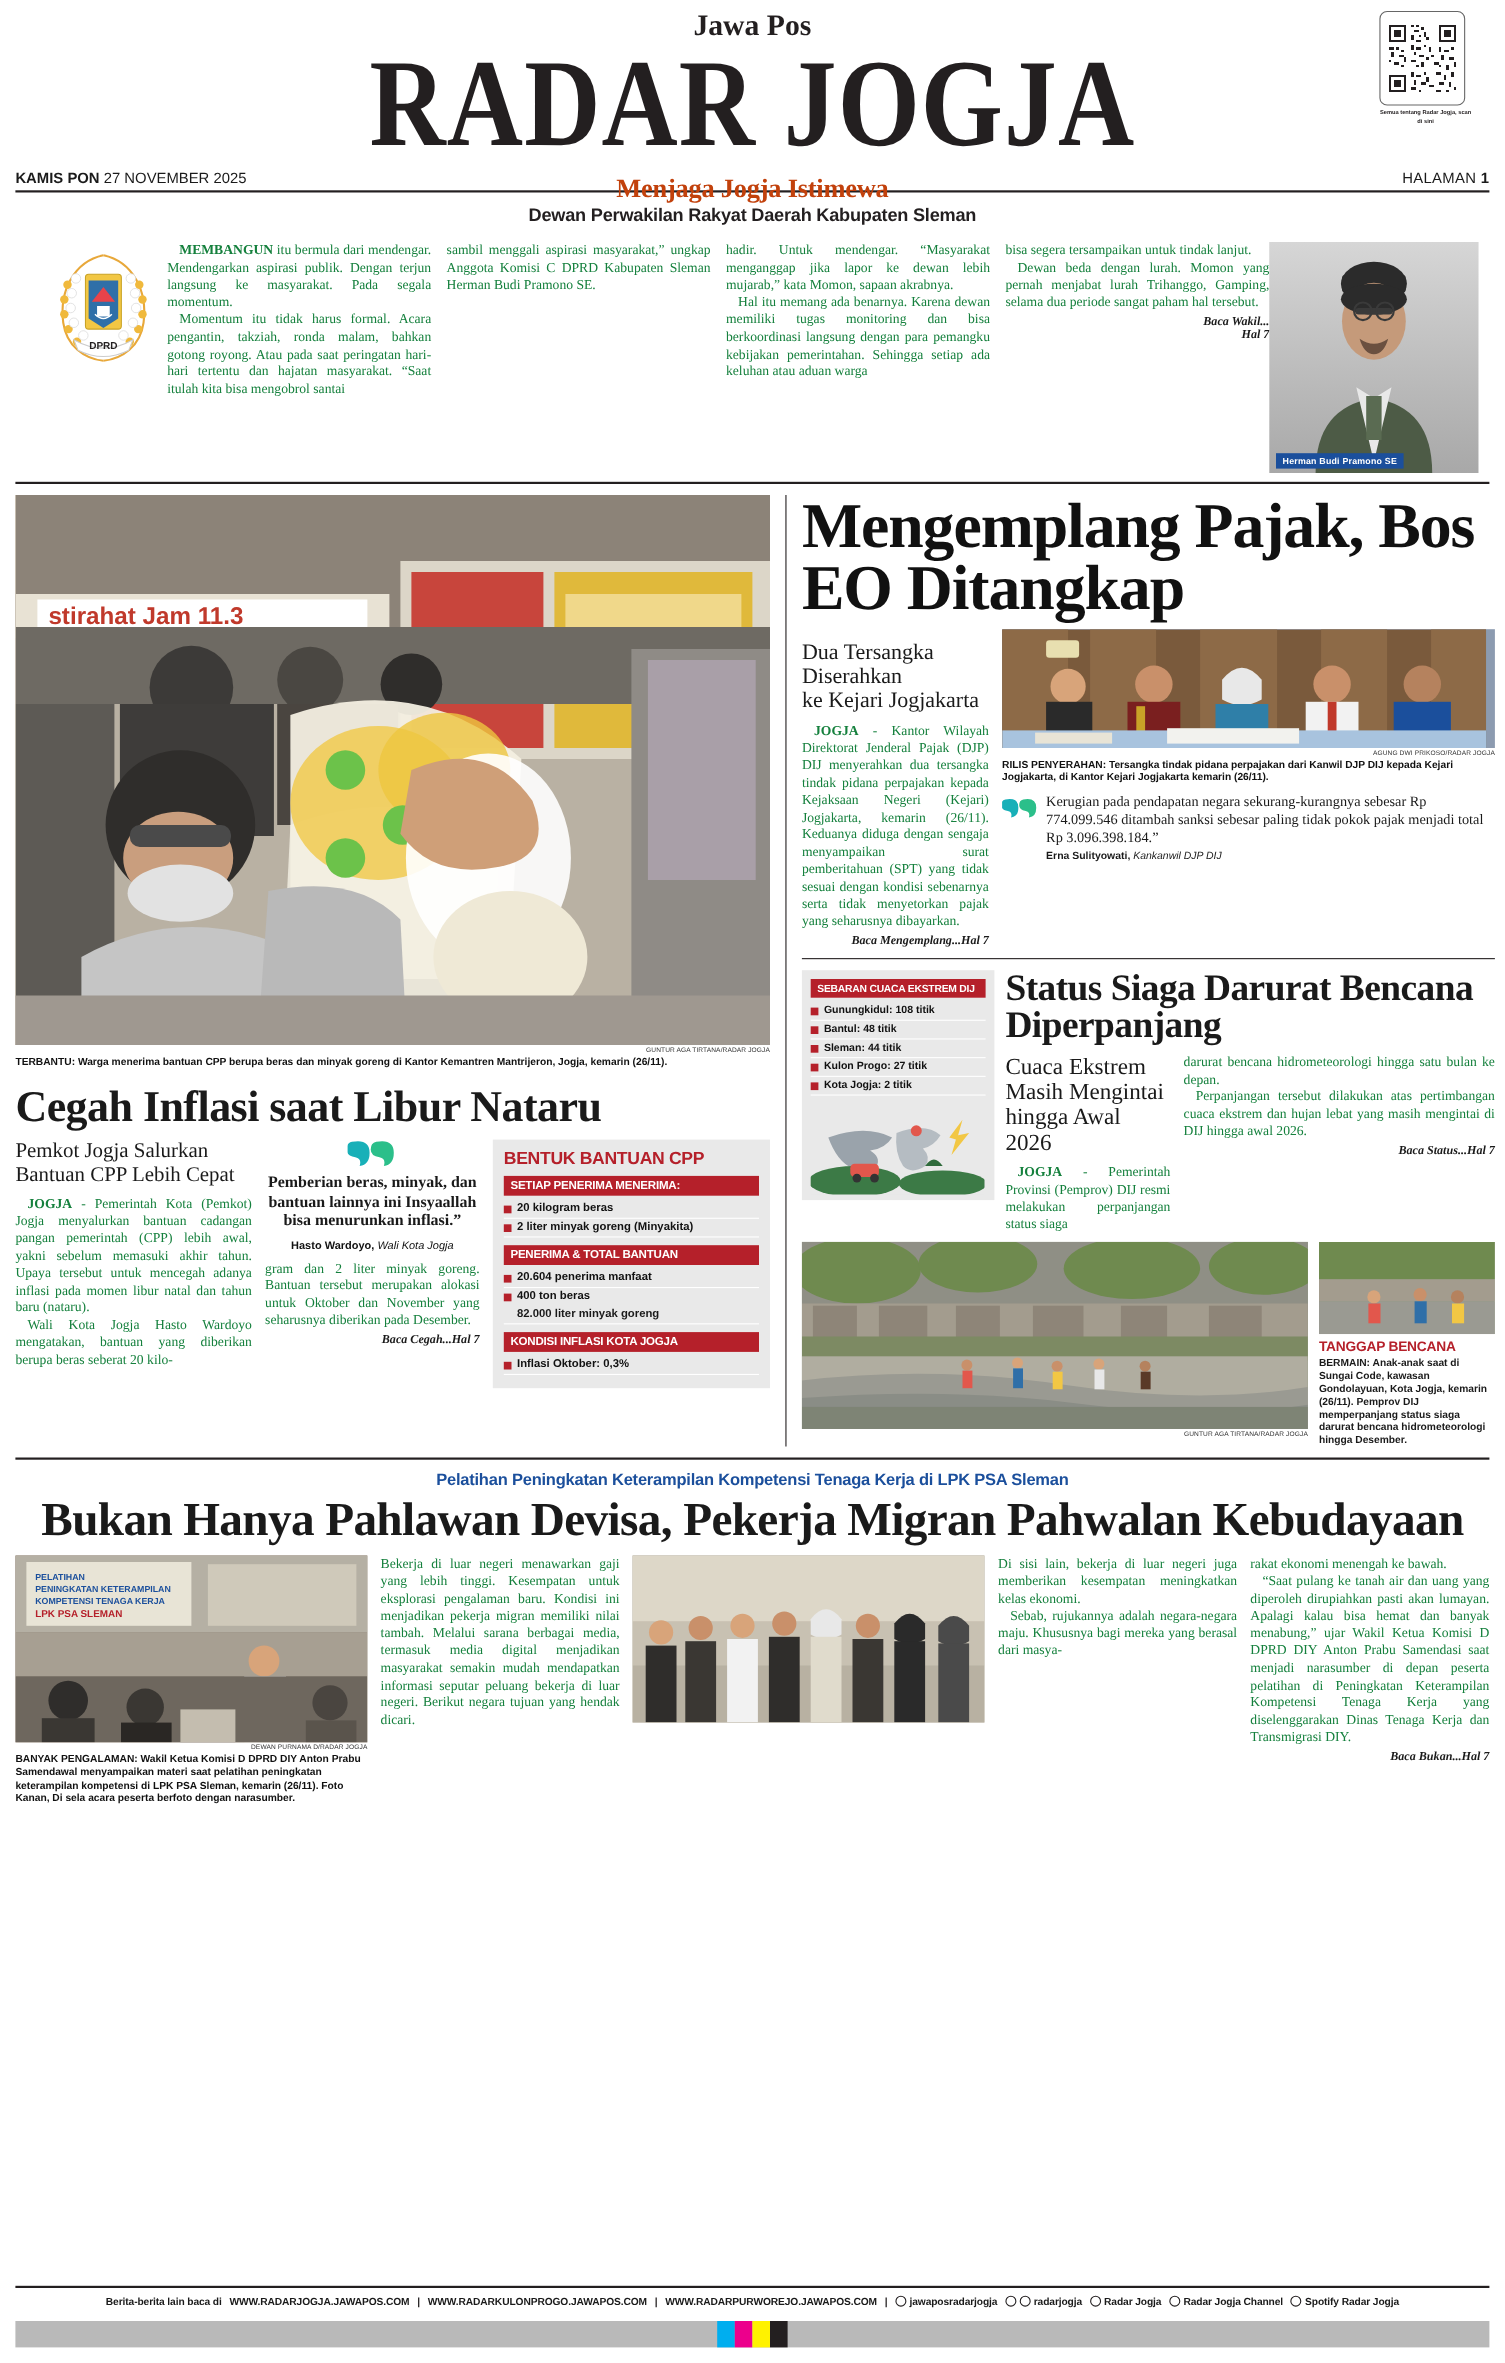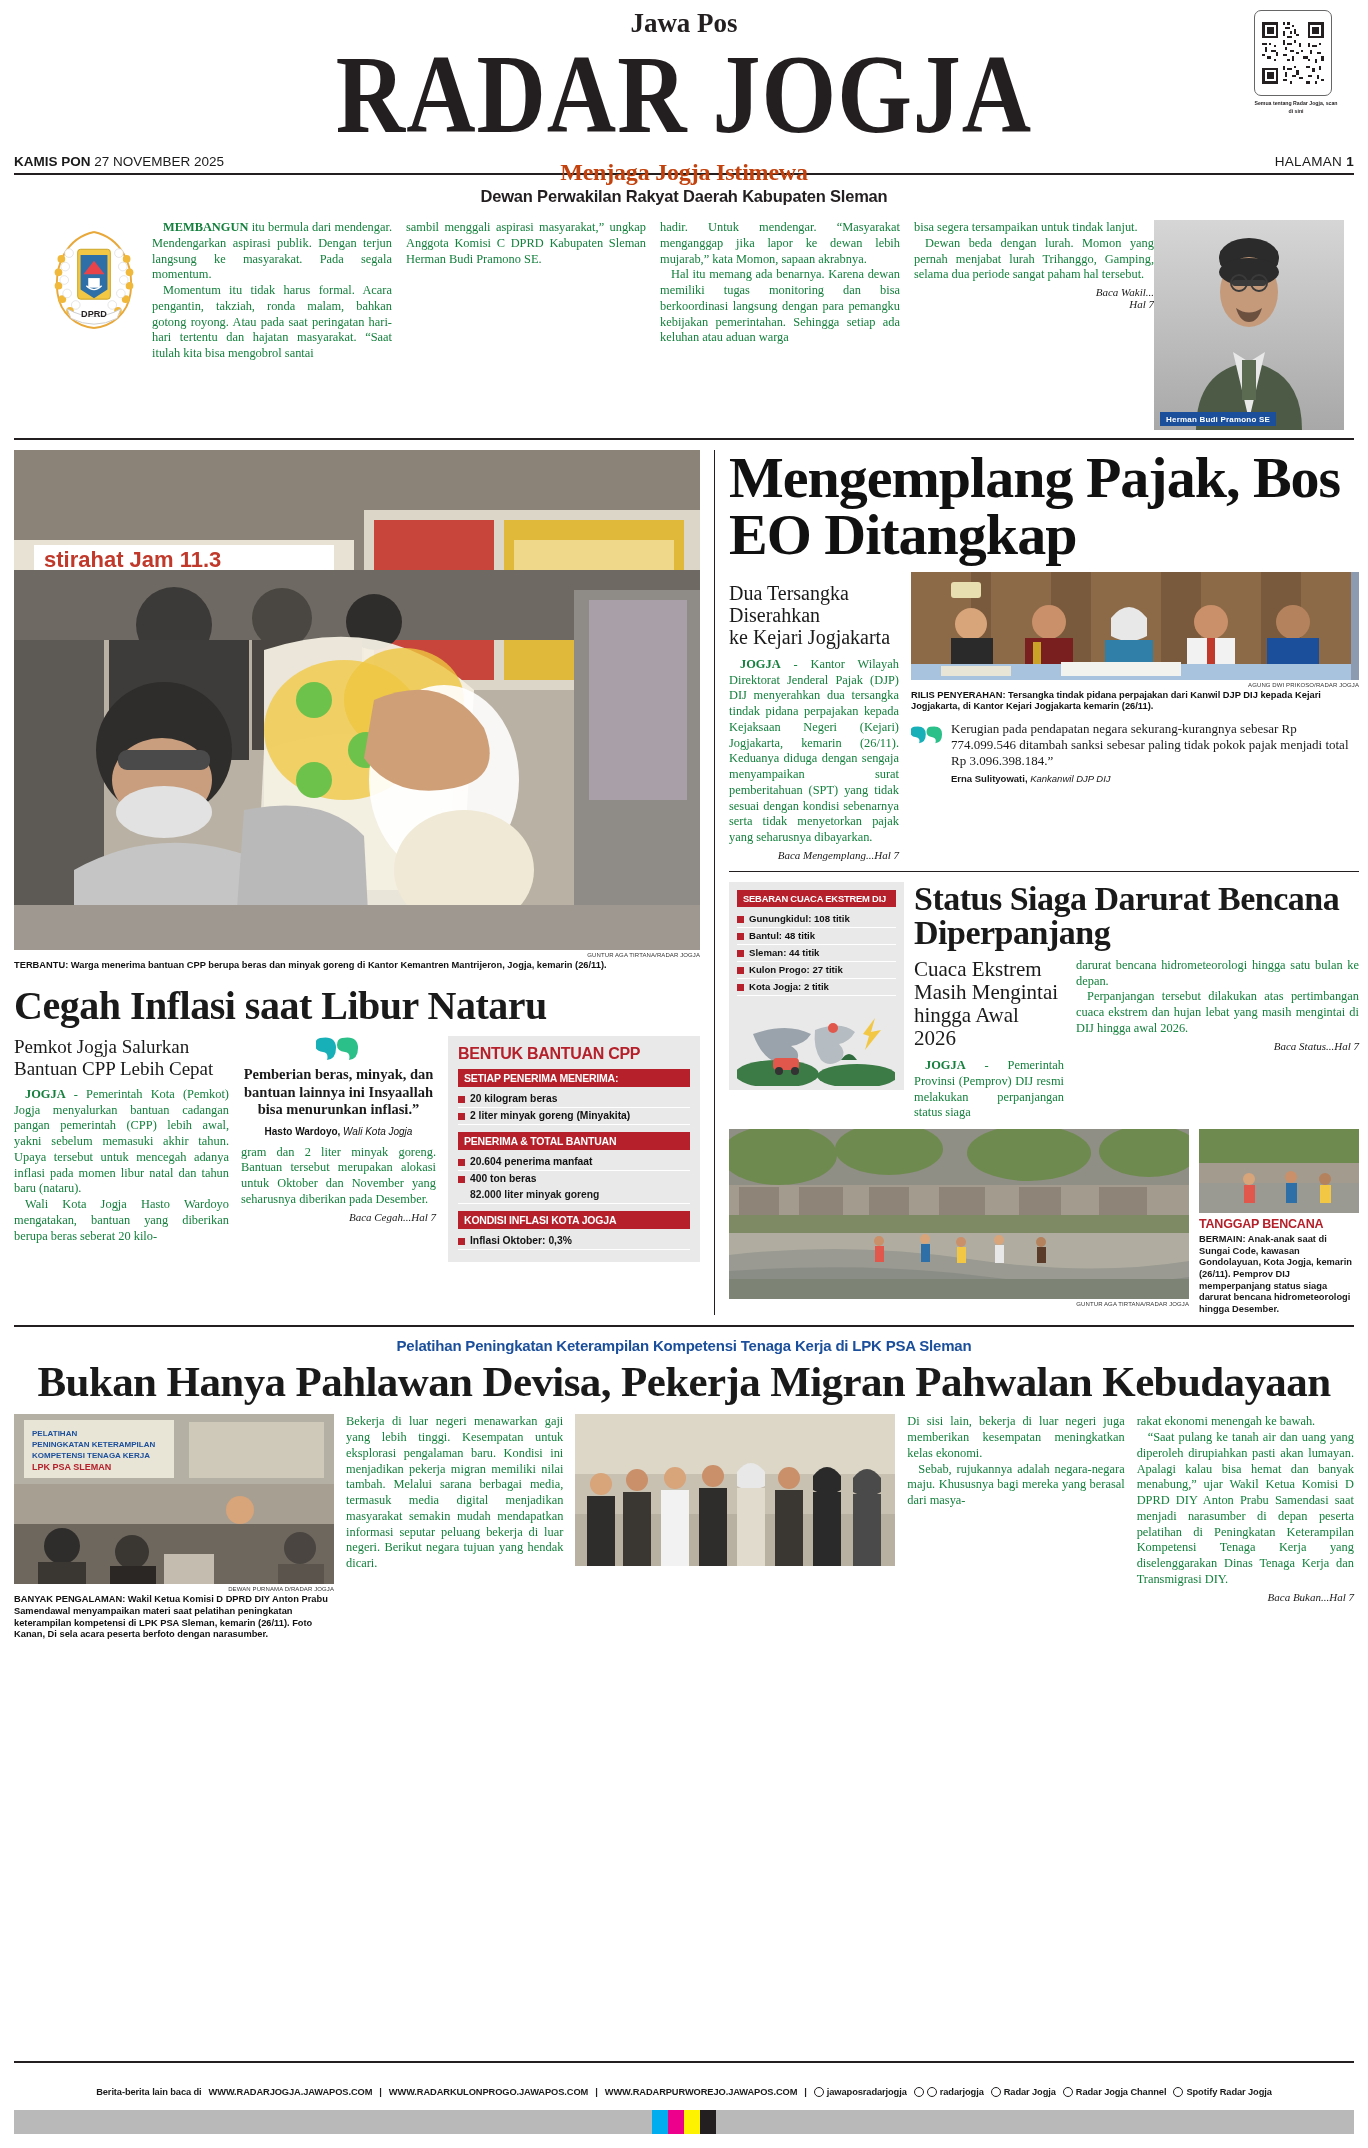--- a/index.html
+++ b/index.html
@@ -65,21 +65,21 @@
   .top-cols { flex:1; display:flex; gap:14px; padding-left:10px; }
   .top-cols .col { flex:1; }
   .bodytext {
     font-family:"Liberation Serif", serif; font-size:12.4px;
     line-height:1.27; text-align:justify; color:#15803d;
   }
   .bodytext p { text-indent:11px; }
   .bodytext p.noind { text-indent:0; }
   .bodytext b.lead { font-weight:bold; }
   .jump { font-family:"Liberation Serif", serif; font-size:11px; font-style:italic;
-          font-weight:normal; text-align:right; margin-top:3px; }
+          font-weight:bold; text-align:right; margin-top:3px; }
   .portrait-col { width:200px; flex:0 0 200px; position:relative; }
   .portrait {
     width:190px; height:210px; position:relative; overflow:hidden;
     background:linear-gradient(170deg,#cfcfcf 0%,#b6b6b6 60%,#9d9d9d 100%);
   }
   .namebar {
     position:absolute; bottom:4px; left:6px;
     background:#1b4f9c; color:#fff; font-family:"Liberation Sans", sans-serif;
     font-size:8px; padding:2.5px 6px; font-weight:bold; letter-spacing:0.2px;
   }
@@ -210,21 +210,21 @@
   .bcol { flex:1; }
   .bimg1 { width:100%; height:170px; background:#9a8e7e; position:relative; overflow:hidden; }
   .bimg2 { width:100%; height:152px; background:#b9b2a4; position:relative; overflow:hidden; }
 
   
   .footer { position:absolute; left:14px; right:14px; bottom:14px; }
   .footer-rule { border-top:2px solid #231f20; }
   .footer-line {
     display:flex; align-items:center; justify-content:center; gap:7px;
     font-family:"Liberation Sans", sans-serif; font-weight:bold;
-    font-size:9.3px; padding:24px 0 9px 0; letter-spacing:-0.1px;
+    font-size:9.3px; padding:7px 0 9px 0; letter-spacing:-0.1px;
   }
   .fsep { color:#231f20; }
   .soc { display:inline-flex; align-items:flex-end; gap:3px; }
   .soc-ico {
     width:10px; height:10px; border:1.1px solid #231f20; border-radius:50%;
     display:inline-block;
   }
   .colorbar { height:24px; background:#b9b9b9; margin-top:4px; position:relative; }
   .cb-swatches { position:absolute; left:50%; transform:translateX(-50%); top:0; bottom:0; display:flex; }
   .cb-swatches span { width:16px; }

